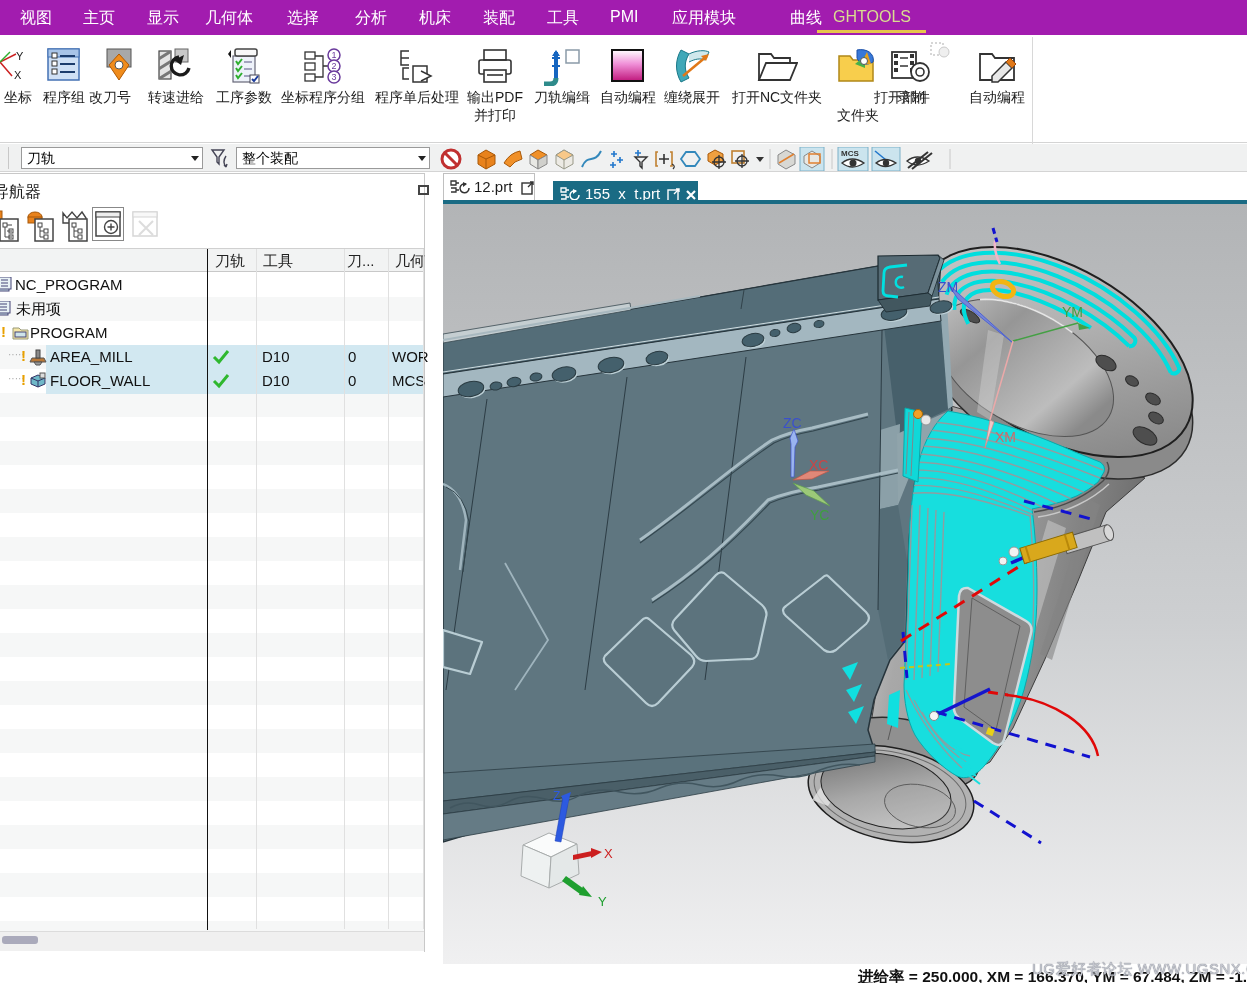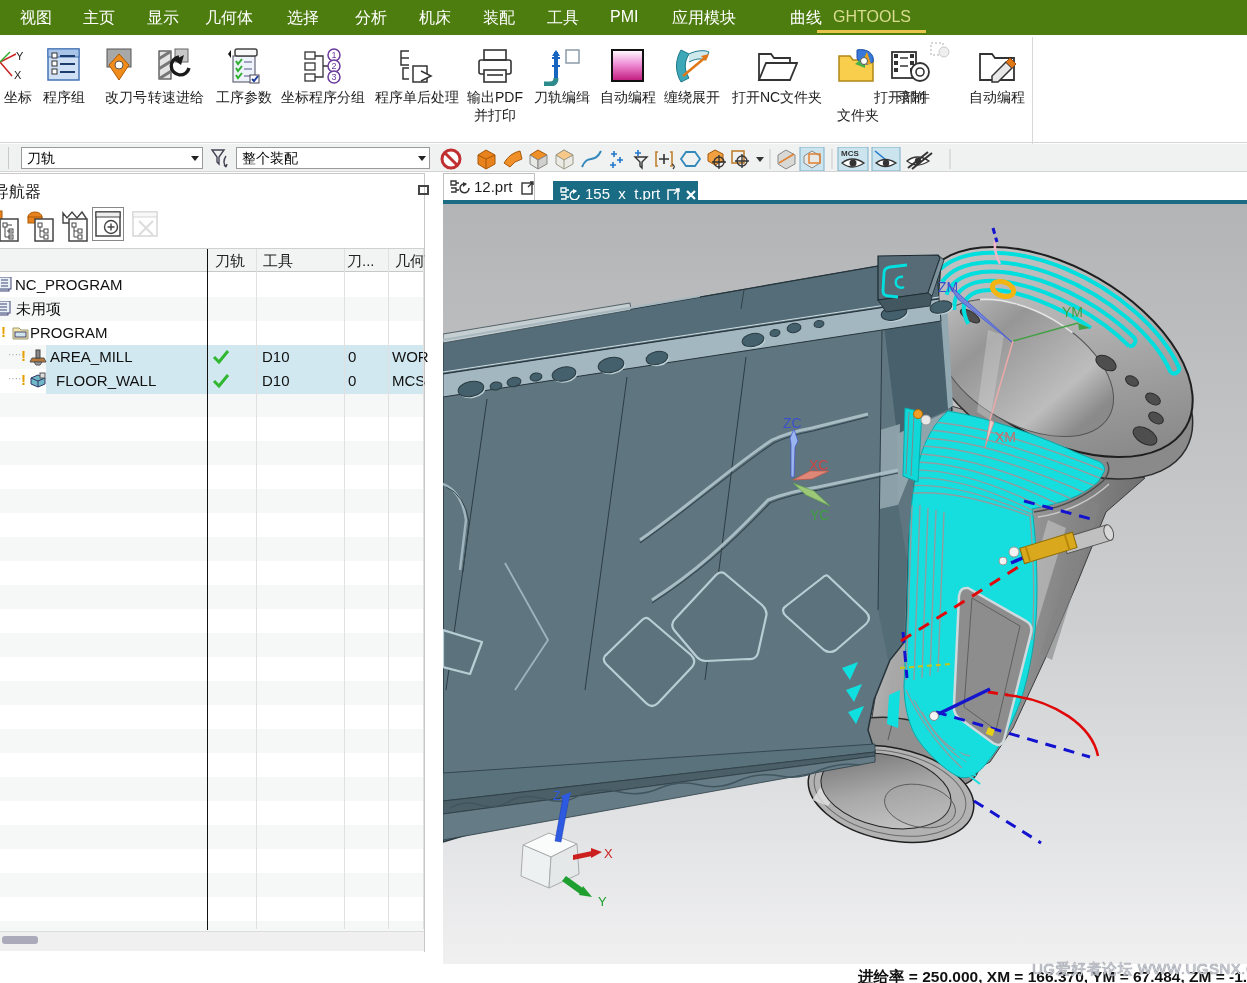--- a/index.html
+++ b/index.html
@@ -1,21 +1,21 @@
 <!DOCTYPE html>
 <html><head>
 <meta charset="utf-8">
 <style>
 * { margin:0; padding:0; box-sizing:border-box; }
 html,body { width:1247px; height:983px; overflow:hidden; font-family:"Liberation Sans", sans-serif; background:#fff; }
 #page { position:relative; width:1247px; height:983px; }
 .abs { position:absolute; }
 #navpanel span { white-space:nowrap; }
 
-#menubar { position:absolute; left:0; top:0; width:1247px; height:48px; background:#4d7c0f; }
+#menubar { position:absolute; left:0; top:0; width:1247px; height:48px; background:#a21caf; }
 .mitem { position:absolute; top:8px; color:#fff; font-size:16px; white-space:nowrap; }
 #ghtools { color:#d9dd90; }
 #ghline { position:absolute; left:817px; top:30px; width:109px; height:3px; background:#e7c44c; }
 
 #ribbon { position:absolute; left:0; top:35px; width:1247px; height:108px; background:#ffffff; border-bottom:1px solid #d4d4d4; }
 .rlabel { position:absolute; top:54px; font-size:14px; color:#1c1c1c; text-align:center; white-space:nowrap; transform:translateX(-50%); }
 .rlabel2 { position:absolute; top:72px; font-size:14px; color:#1c1c1c; text-align:center; white-space:nowrap; transform:translateX(-50%); }
 .ricon { position:absolute; top:13px; transform:translateX(-50%); }
 
 #toolbar { position:absolute; left:0; top:144px; width:1247px; height:28px; background:#f0f1f1; border-bottom:1px solid #d4d4d4; }
@@ -192,21 +192,21 @@
       <rect x="2" y="4" width="12" height="12" fill="none" stroke="#888" stroke-width="1.5" stroke-dasharray="2 2"></rect>
       <circle cx="15" cy="13" r="5" fill="#ddd" stroke="#888"></circle>
     </svg>
     <svg class="ricon" style="left:997px" width="42" height="36" viewBox="0 0 42 36">
       <path d="M 4,32 L 4,6 L 16,6 L 19,10 L 38,10 L 38,32 Z" fill="#fff" stroke="#333" stroke-width="1.8"></path>
       <path d="M 30,14 L 36,20 L 22,34 L 16,34 L 16,28 Z" fill="#e8e8e8" stroke="#333" stroke-width="1.5"></path>
       <path d="M 30,14 L 34,10 L 40,16 L 36,20" fill="#e07818" stroke="#a04808" stroke-width="1"></path>
     </svg>
     <span class="rlabel" style="left:18px">坐标</span>
     <span class="rlabel" style="left:64px">程序组</span>
-    <span class="rlabel" style="left:126px">改刀号</span>
+    <span class="rlabel" style="left:110px">改刀号</span>
     <span class="rlabel" style="left:176px">转速进给</span>
     <span class="rlabel" style="left:244px">工序参数</span>
     <span class="rlabel" style="left:323px">坐标程序分组</span>
     <span class="rlabel" style="left:417px">程序单后处理</span>
     <span class="rlabel" style="left:495px">输出PDF</span>
     <span class="rlabel2" style="left:495px">并打印</span>
     <span class="rlabel" style="left:562px">刀轨编缉</span>
     <span class="rlabel" style="left:628px">自动编程</span>
     <span class="rlabel" style="left:692px">缠绕展开</span>
     <span class="rlabel" style="left:777px">打开NC文件夹</span>
@@ -431,21 +431,21 @@
 
       <div class="abs" style="left:0;top:96px;width:424px;height:25px">
           <div class="abs" style="left:46px;top:0;width:378px;height:25px;background:#d2e8f1"></div>
         <span class="abs" style="left:8px;top:4px;color:#aaa;font-size:10px">·····</span>
         <span class="abs" style="left:21px;top:2px;color:#e8a000;font-weight:bold">!</span>
         <svg class="abs" style="left:29px;top:3px" width="18" height="18" viewBox="0 0 18 18">
             <path d="M 2,6 L 9,3 L 16,6 L 16,12 L 9,15 L 2,12 Z" fill="#6fb8c8" stroke="#336"></path>
             <path d="M 2,6 L 9,9 L 16,6 M 9,9 L 9,15" fill="none" stroke="#336"></path>
             <rect x="11" y="1" width="5" height="5" fill="#ddd" stroke="#555"></rect>
           </svg>
-        <span class="abs" style="left:56px;top:3px">FLOOR_WALL</span>
+        <span class="abs" style="left:50px;top:3px">FLOOR_WALL</span>
         <svg class="abs" style="left:212px;top:4px" width="18" height="16" viewBox="0 0 18 16">
             <path d="M 2,8 L 7,13 L 16,2" fill="none" stroke="#2fb82f" stroke-width="3"></path>
           </svg>
         <span class="abs" style="left:262px;top:3px">D10</span>
         <span class="abs" style="left:348px;top:3px">0</span>
         <span class="abs" style="left:392px;top:3px">MCS</span>
       </div>
     </div>
 
     <div class="abs" style="left:207px;top:75px;width:1px;height:681px;background:#111"></div>

